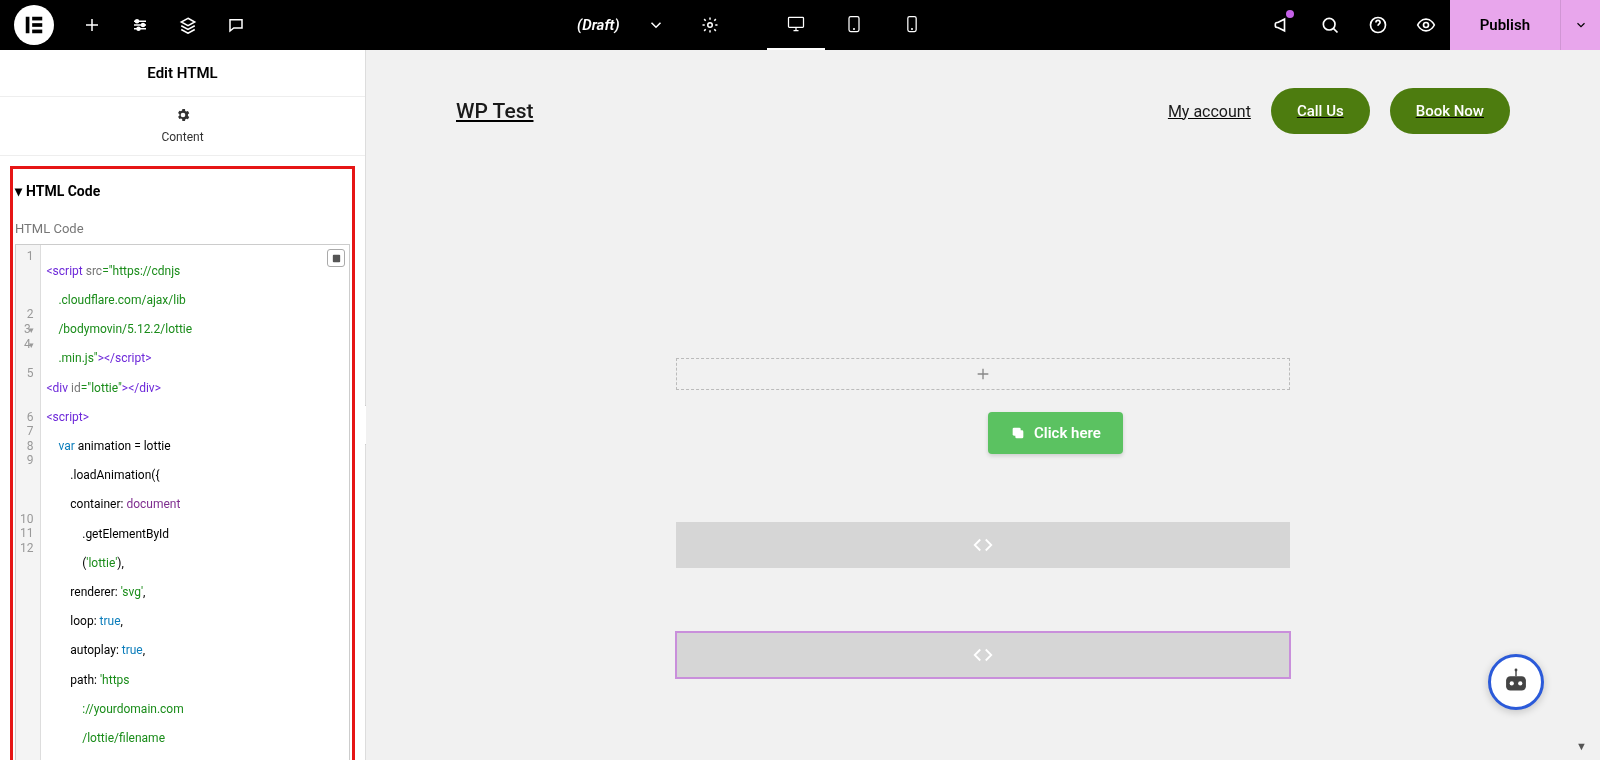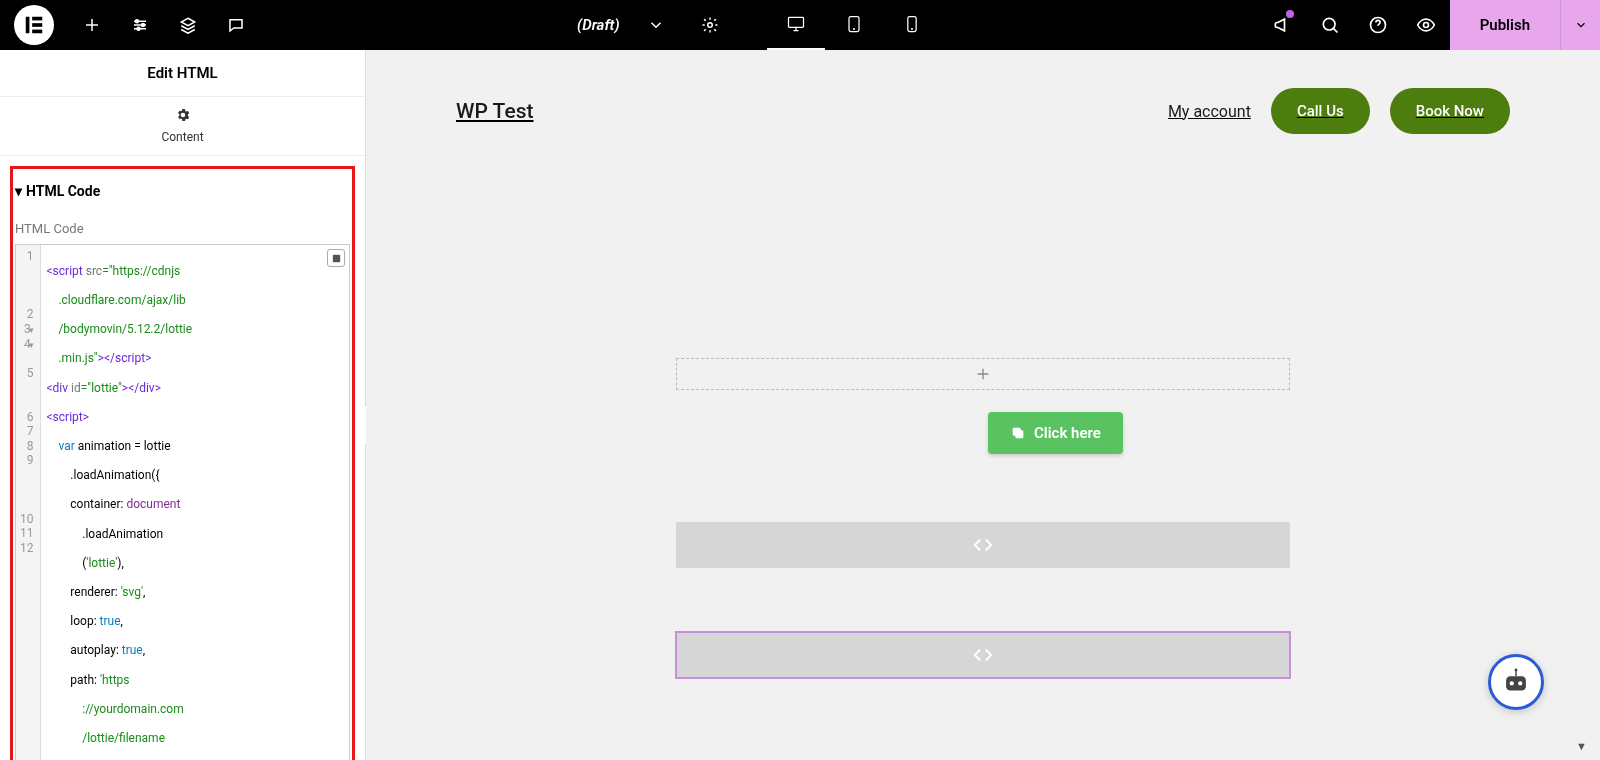--- a/index.html
+++ b/index.html
@@ -236,21 +236,21 @@
         <div class="code-body">
 <div><span class="tag">&lt;script </span><span class="attr">src</span><span class="str">="https://cdnjs</span></div>
 <div><span class="str">    </span><span class="str">.cloudflare.com/ajax/lib</span></div>
 <div><span class="str">    </span><span class="str">/bodymovin/5.12.2/lottie</span></div>
 <div><span class="str">    </span><span class="str">.min.js"</span><span class="tag">&gt;&lt;/script&gt;</span></div>
 <div><span class="tag">&lt;div </span><span class="attr">id</span><span class="str">="lottie"</span><span class="tag">&gt;&lt;/div&gt;</span></div>
 <div><span class="tag">&lt;script&gt;</span></div>
 <div><span class="kword">    var</span><span> animation = lottie</span></div>
 <div><span>        .loadAnimation({</span></div>
 <div><span>        container: </span><span class="kconst">document</span></div>
-<div><span>            .loadAnimation</span></div>
+<div><span>            .getElementById</span></div>
 <div><span>            (</span><span class="str">'lottie'</span><span>),</span></div>
 <div><span>        renderer: </span><span class="str">'svg'</span><span>,</span></div>
 <div><span>        loop: </span><span class="kword">true</span><span>,</span></div>
 <div><span>        autoplay: </span><span class="kword">true</span><span>,</span></div>
 <div><span>        path: </span><span class="str">'https</span></div>
 <div><span class="str">            ://yourdomain.com</span></div>
 <div><span class="str">            /lottie/filename</span></div>
 
 
 

